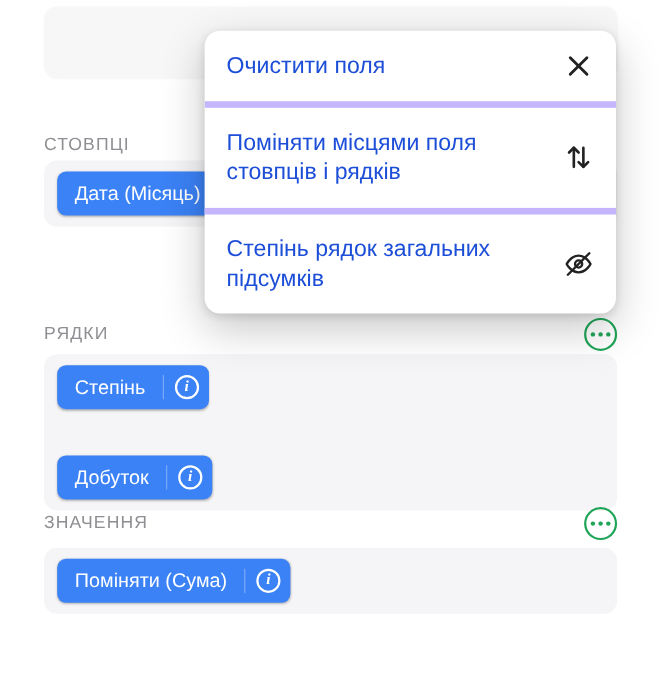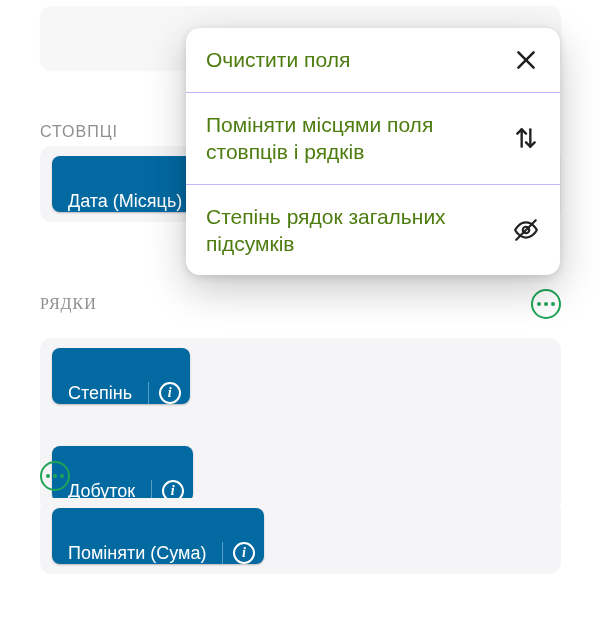--- a/index.html
+++ b/index.html
@@ -50,47 +50,47 @@
     flex-wrap: wrap;
     gap: 12px 10px;
     align-items: center;
   }
 
   
   #section-columns { top: 118px; }
   #section-columns .section-body { min-height: 58px; }
   #section-rows { top: 290px; }
   #section-rows .section-body { min-height: 120px; gap: 21px; }
-  #section-rows .section-header { margin-bottom: 20px; font-family: Liberation Serif, serif; }
+  #section-rows .section-header { margin-bottom: 4px; }
   #section-values { top: 462px; }
   #section-values .section-body { min-height: 58px; }
   #section-values .section-header { margin-bottom: 8px; }
 
   .more-btn {
     width: 30px; height: 30px;
     border-radius: 50%;
     border: 2px solid #1fa557;
     display: flex; align-items: center; justify-content: center;
     gap: 3px;
     cursor: pointer;
   }
   .more-btn .dot {
     width: 4px; height: 4px; border-radius: 50%;
     background: #1fa557;
   }
 
   
   .pill {
     display: inline-flex;
-    align-items: flex-end;
-    background: #0369a1;
+    align-items: center;
+    background: #3b82f6;
     border-radius: 8px;
     color: #fff;
     font-size: 18px;
-    height: 56px;
+    height: 40px;
     overflow: hidden;
     box-shadow: 0 1px 2px rgba(0,0,0,0.25);
     cursor: default;
   }
   .pill .pill-label {
     padding: 0 16px;
     display: flex;
     align-items: center;
     white-space: nowrap;
   }
@@ -126,25 +126,25 @@
     display: flex;
     align-items: center;
     justify-content: space-between;
     padding: 18px 20px 18px 20px;
     font-size: 21px;
     line-height: 1.3;
     cursor: pointer;
     gap: 12px;
   }
   .menu-item + .menu-item {
-    border-top: 1px solid #c4b5fd;
+    border-top: 6px solid #c4b5fd;
   }
   .menu-item .menu-label {
     flex: 1;
-    color: #4d7c0f;
+    color: #1d4ed8;
   }
   .menu-item .menu-icon {
     flex: 0 0 28px;
     width: 28px; height: 28px;
     display: flex; align-items: center; justify-content: center;
   }
   .menu-item .menu-icon svg { width: 26px; height: 26px; }
 
 </style>
 </head>
@@ -186,20 +186,21 @@
         <span class="pill-label">Добуток</span>
         <span class="pill-info">
           <span class="i-circle">i</span>
         </span>
       </div>
     </div>
   </div>
 
   <div class="section" id="section-values">
     <div class="section-header">
+      <span>ЗНАЧЕННЯ</span>
       <div class="more-btn">
         <span class="dot"></span>
           <span class="dot"></span>
           <span class="dot"></span>
       </div>
     </div>
     <div class="section-body">
       <div class="pill">
         <span class="pill-label">Поміняти (Сума)</span>
         <span class="pill-info">

